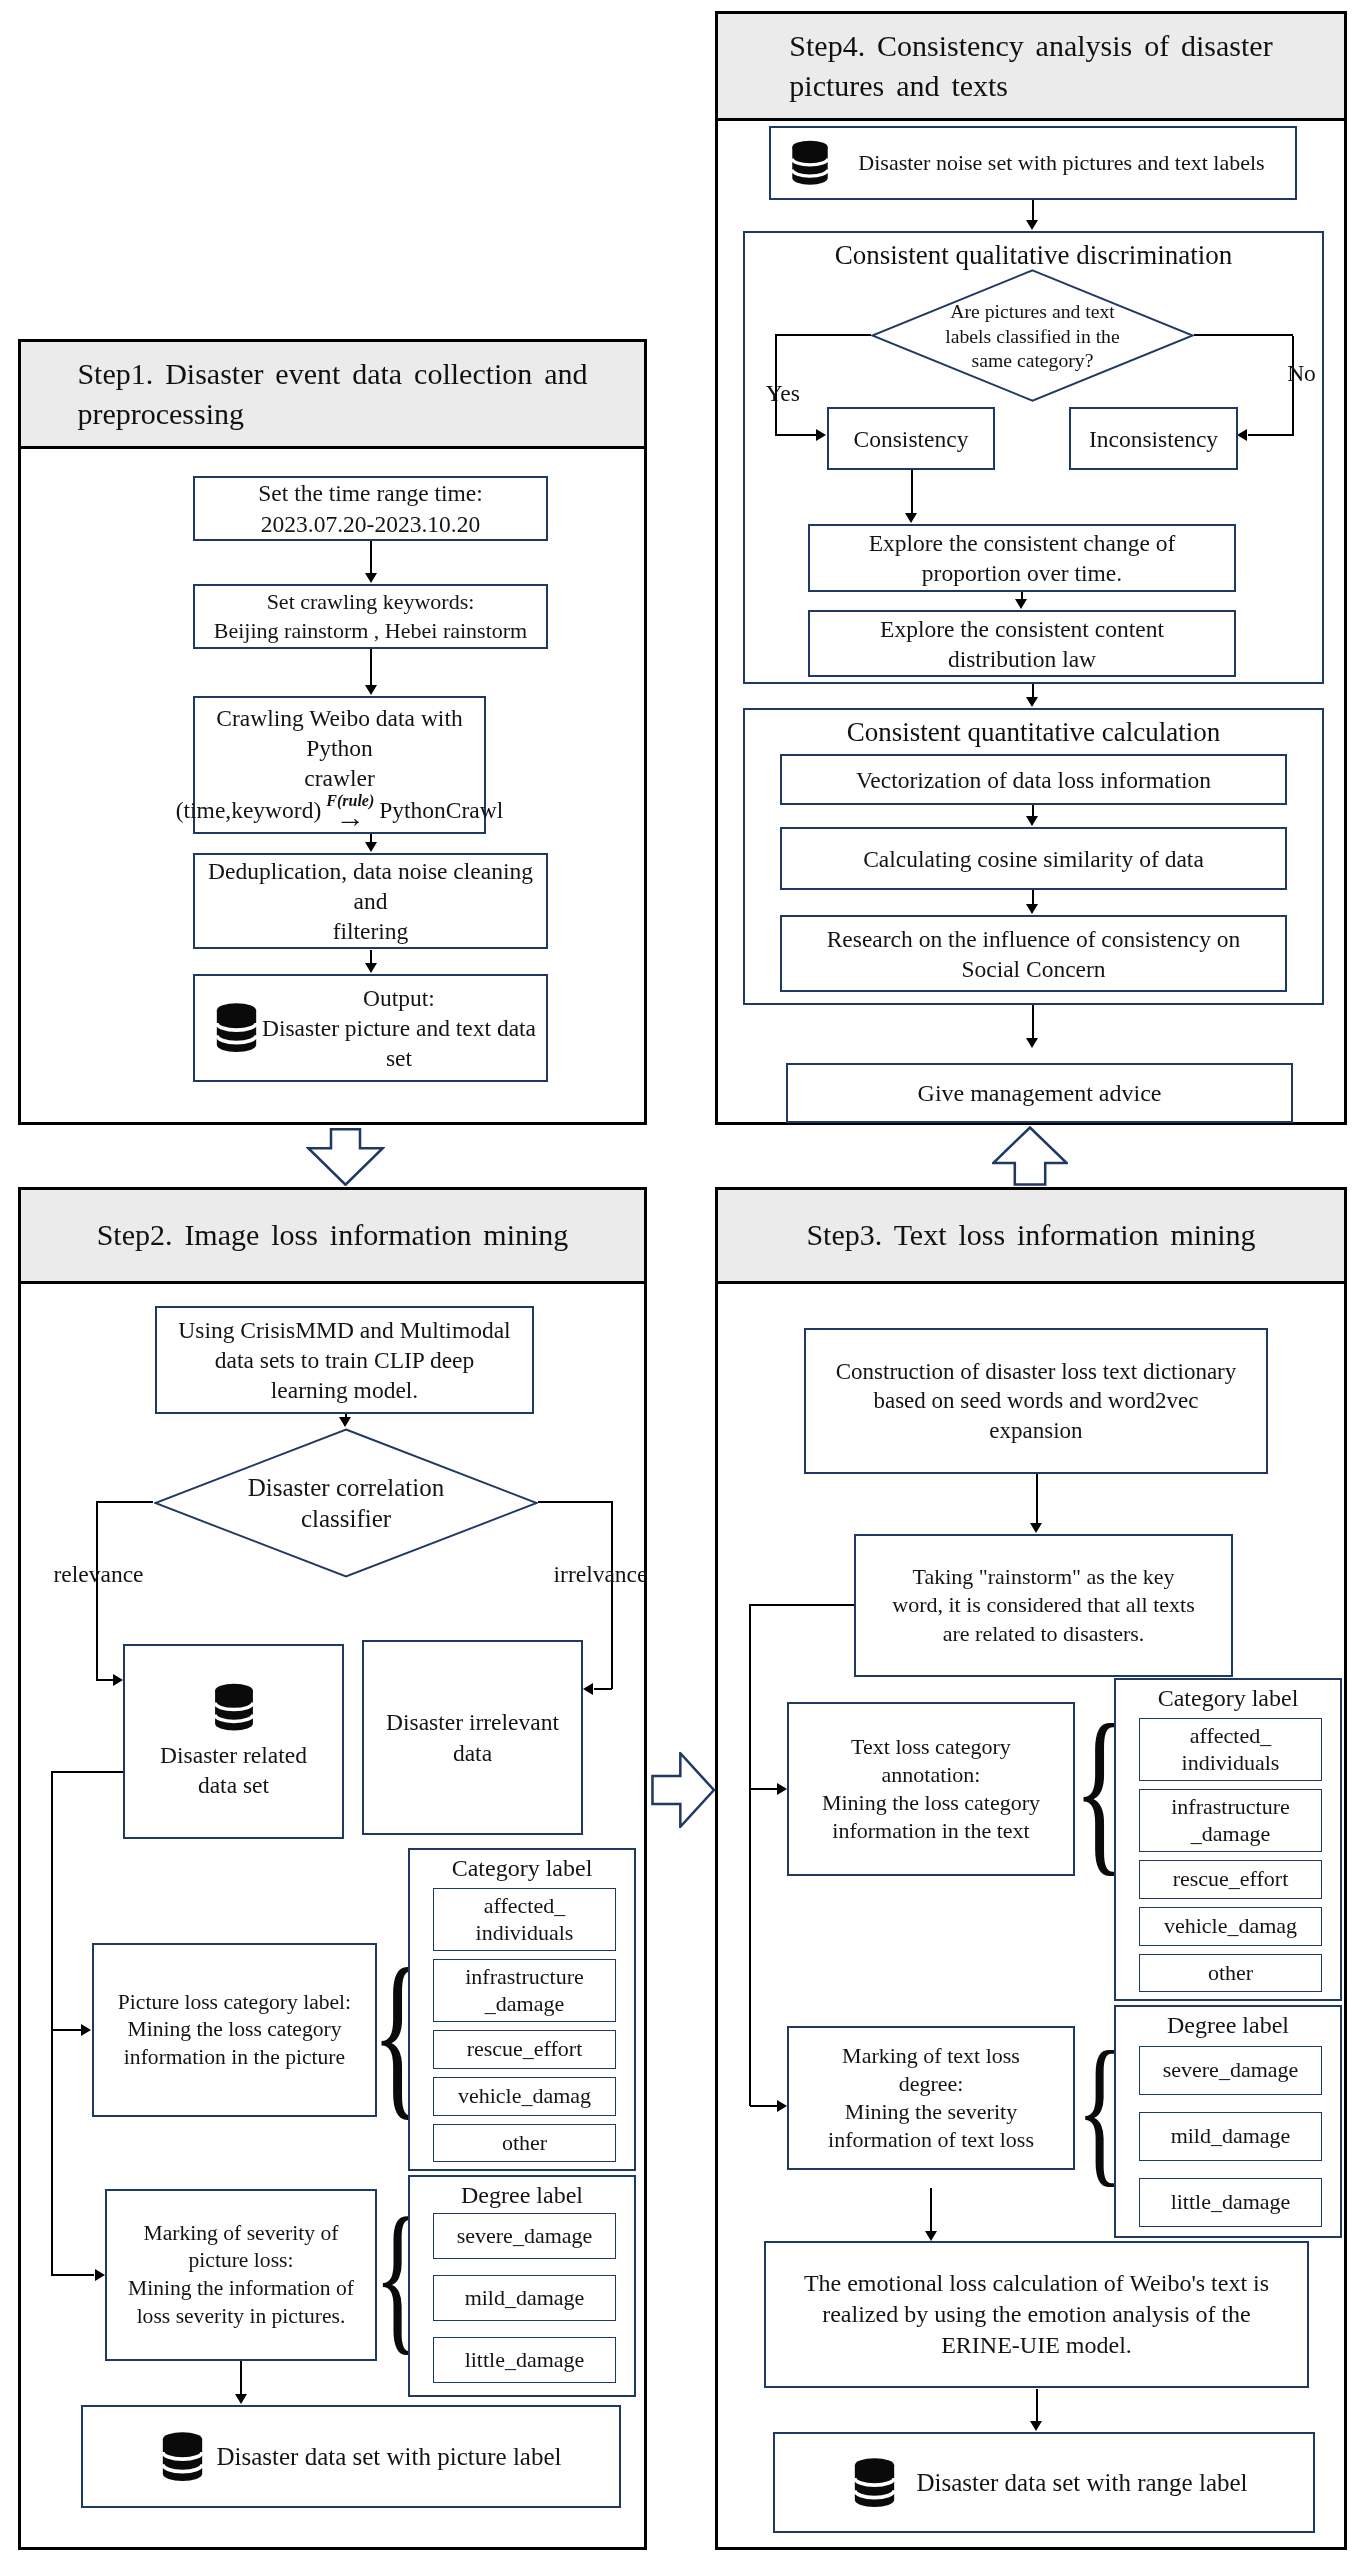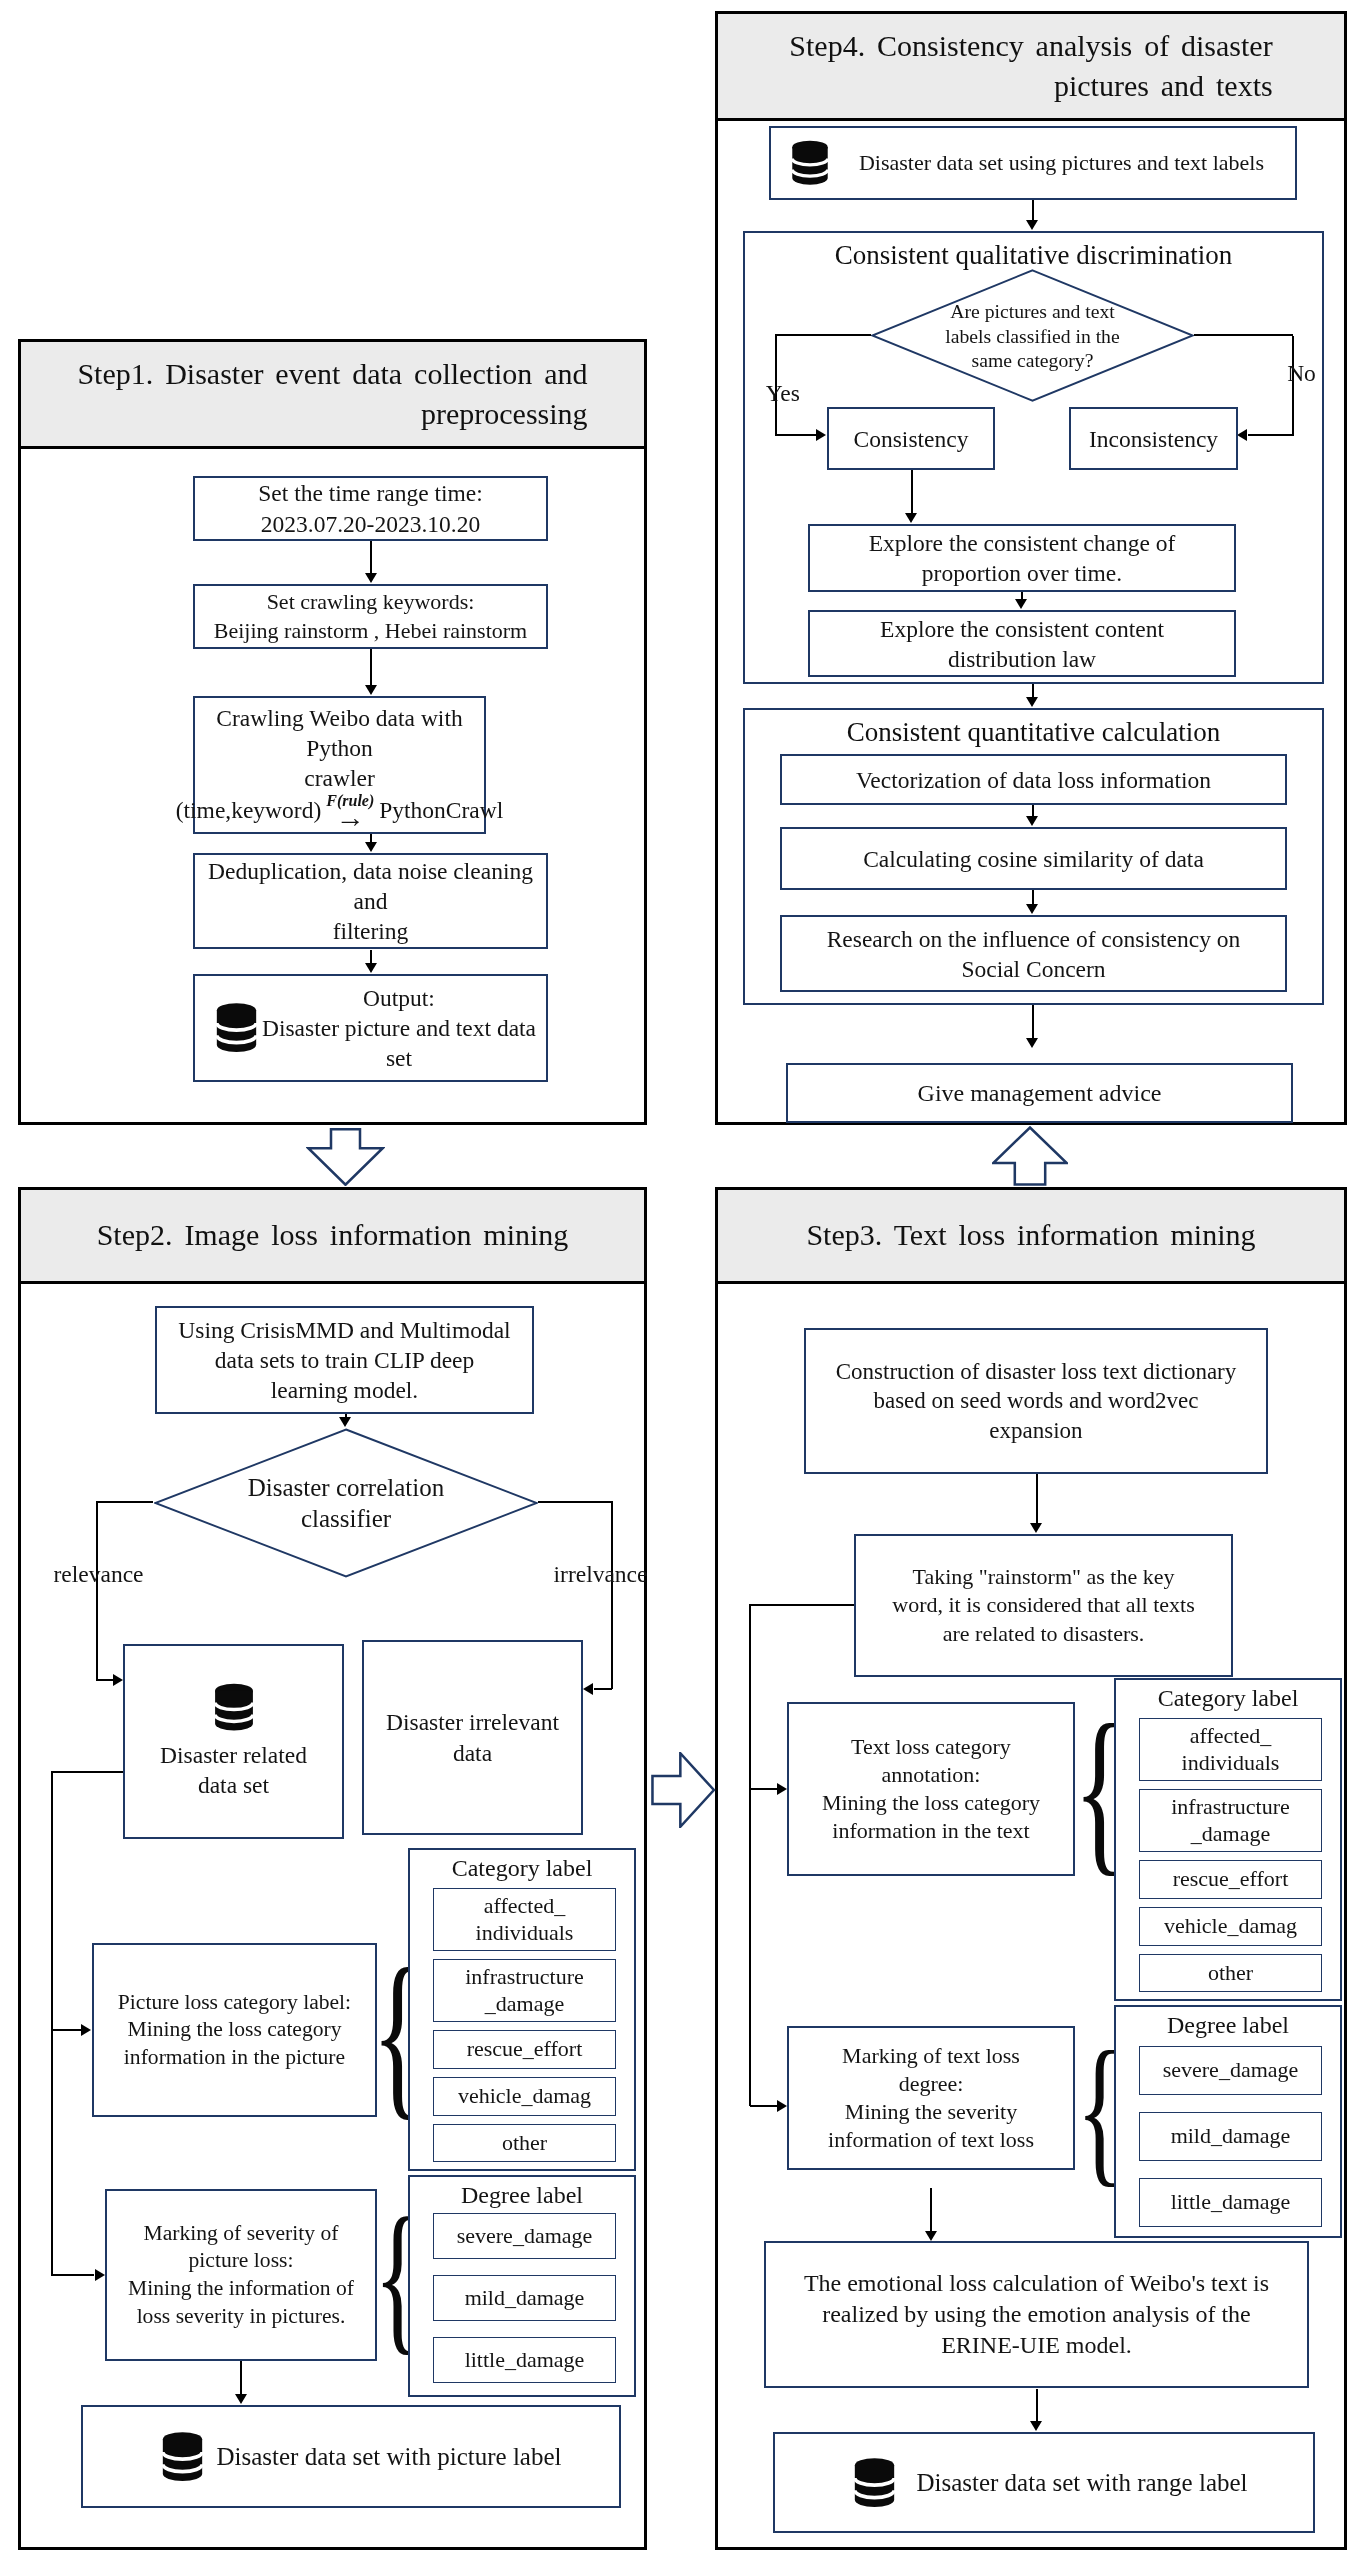--- a/index.html
+++ b/index.html
@@ -5,21 +5,21 @@
   * { box-sizing: border-box; margin: 0; padding: 0; }
   html,body { background:#fff; }
   #canvas {
     position: relative; width: 1367px; height: 2576px; background: #fff;
     font-family: "Liberation Serif", serif; color:#141414;
   }
   .panel { position:absolute; border:3.2px solid #000; background:#fff; }
   .phead {
     position:absolute; left:0; top:0; width:100%; background:#ebebeb;
     border-bottom:3.2px solid #000; display:flex; align-items:center; justify-content:center;
-    text-align:right; white-space:pre-line; font-size:30px; word-spacing:4.4px; color:#111;
+    text-align:left; white-space:pre-line; font-size:30px; word-spacing:4.4px; color:#111;
     line-height:1.35;
   }
   .box {
     position:absolute; border:2.5px solid #1f3864; background:#fff; z-index:2;
     display:flex; align-items:center; justify-content:center;
     text-align:center; white-space:pre-line; line-height:1.28; font-size:23.5px;
   }
   .gbox { position:absolute; border:2.5px solid #1f3864; background:transparent; z-index:1;text-decoration:underline; }
   .gtitle { position:absolute; top:6.3px; left:0; width:100%; text-align:center; font-size:27px; color:#111; }
   .cbox { position:absolute; border:2.5px solid #1f3864; background:#fff; z-index:2; }
@@ -114,21 +114,21 @@
     <div class="phead" style="height:107px;">Step4. Consistency analysis of disaster
 pictures and texts</div>
 
     <div class="box" style="left:51px;top:112px;width:528px;height:74px;font-size:22px;padding-left:57px;">
       <svg class="db icon-left" width="42" height="46" viewBox="0 0 64 70">
         <ellipse cx="32" cy="11" rx="27" ry="10"></ellipse>
           <path d="M5 11 v47 a27 10 0 0 0 54 0 V11"></path>
         <path class="w" d="M5 28 a27 10 0 0 0 54 0"></path>
           <path class="w" d="M5 45 a27 10 0 0 0 54 0"></path>
       </svg>
-      <span>Disaster data set using pictures and text labels</span>
+      <span>Disaster noise set with pictures and text labels</span>
     </div>
     <div class="vl" style="left:314px;top:186px;height:19.7px;"></div>
     <div class="hd down" style="left:308px;top:206px;"></div>
 
     <div class="gbox" style="left:25px;top:217px;width:581px;height:453px;">
       <div class="gtitle">Consistent qualitative discrimination</div>
     </div>
 
     <div class="dwrap" style="left:153px;top:255px;width:323px;height:133px;">
       <svg width="323" height="133" viewBox="0 0 510 210">

